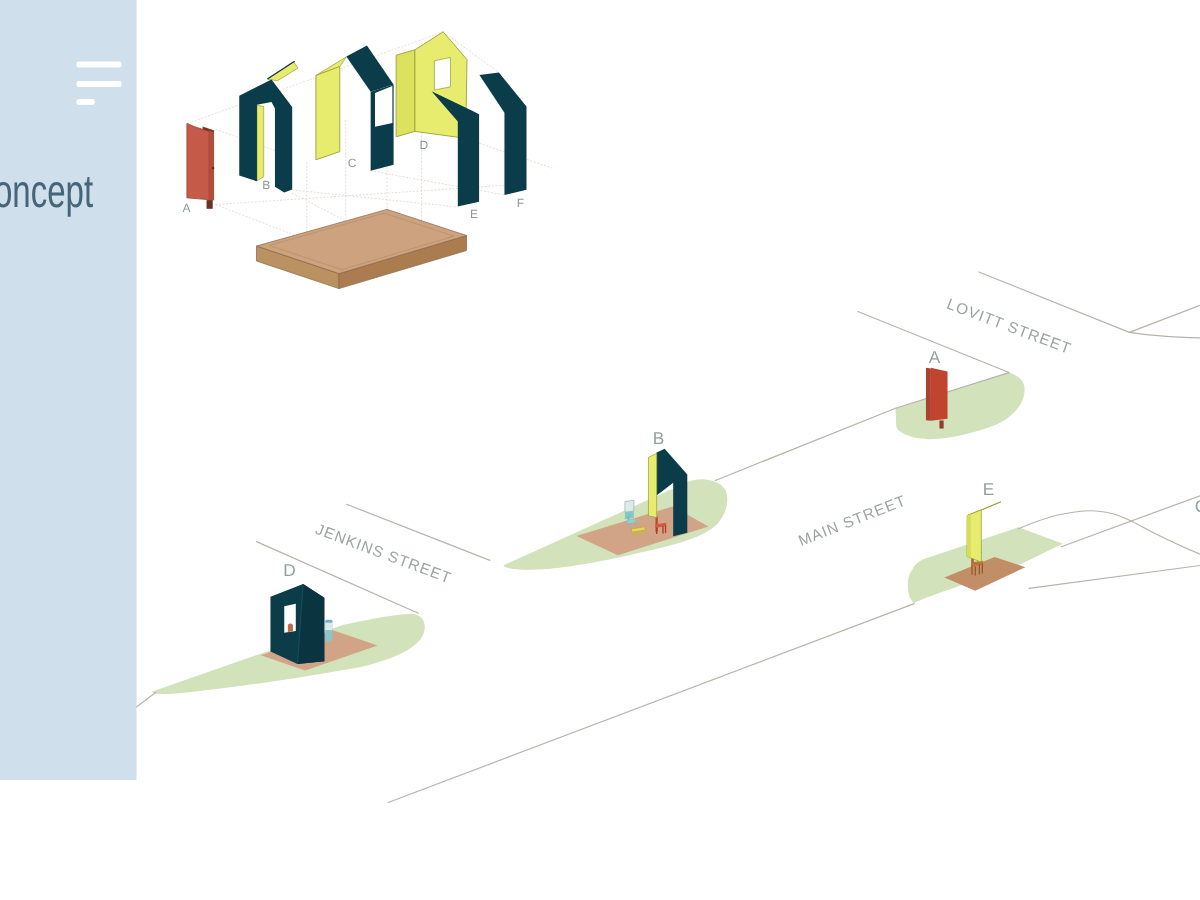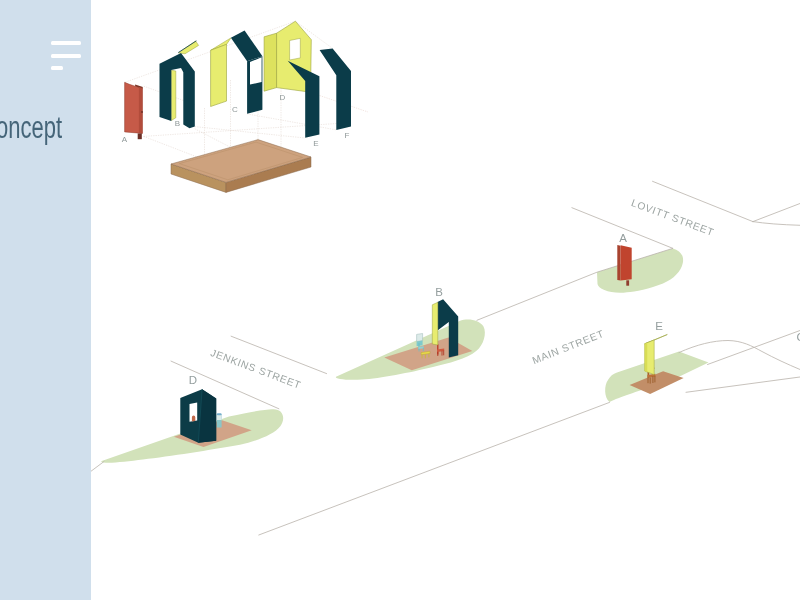--- a/index.html
+++ b/index.html
@@ -1,17 +1,17 @@
 <!DOCTYPE html>
 <html><head>
 <meta charset="utf-8">
 <style>
   html,body{margin:0;padding:0;width:800px;height:600px;overflow:hidden;background:#ffffff;
     font-family:"Liberation Sans", sans-serif;}
-  #sidebar{position:absolute;left:0;top:0;width:91px;height:600px;background:#d0dfec;text-decoration:underline;}
+  #sidebar{position:absolute;left:0;top:0;width:91px;height:520px;background:#d0dfec;text-decoration:underline;}
   .ham{position:absolute;background:#ffffff;border-radius:1.5px;height:4px;}
   #h1{left:51px;top:41px;width:30px;}
   #h2{left:51px;top:53.5px;width:30px;}
   #h3{left:51px;top:66px;width:12px;height:3.5px;}
   #concept{position:absolute;left:-4.5px;top:110px;font-size:31px;color:#456579;
            transform:scaleX(0.71);transform-origin:0 0;white-space:nowrap;}
   svg{position:absolute;left:0;top:0;}
 </style>
 </head>
 <body>

